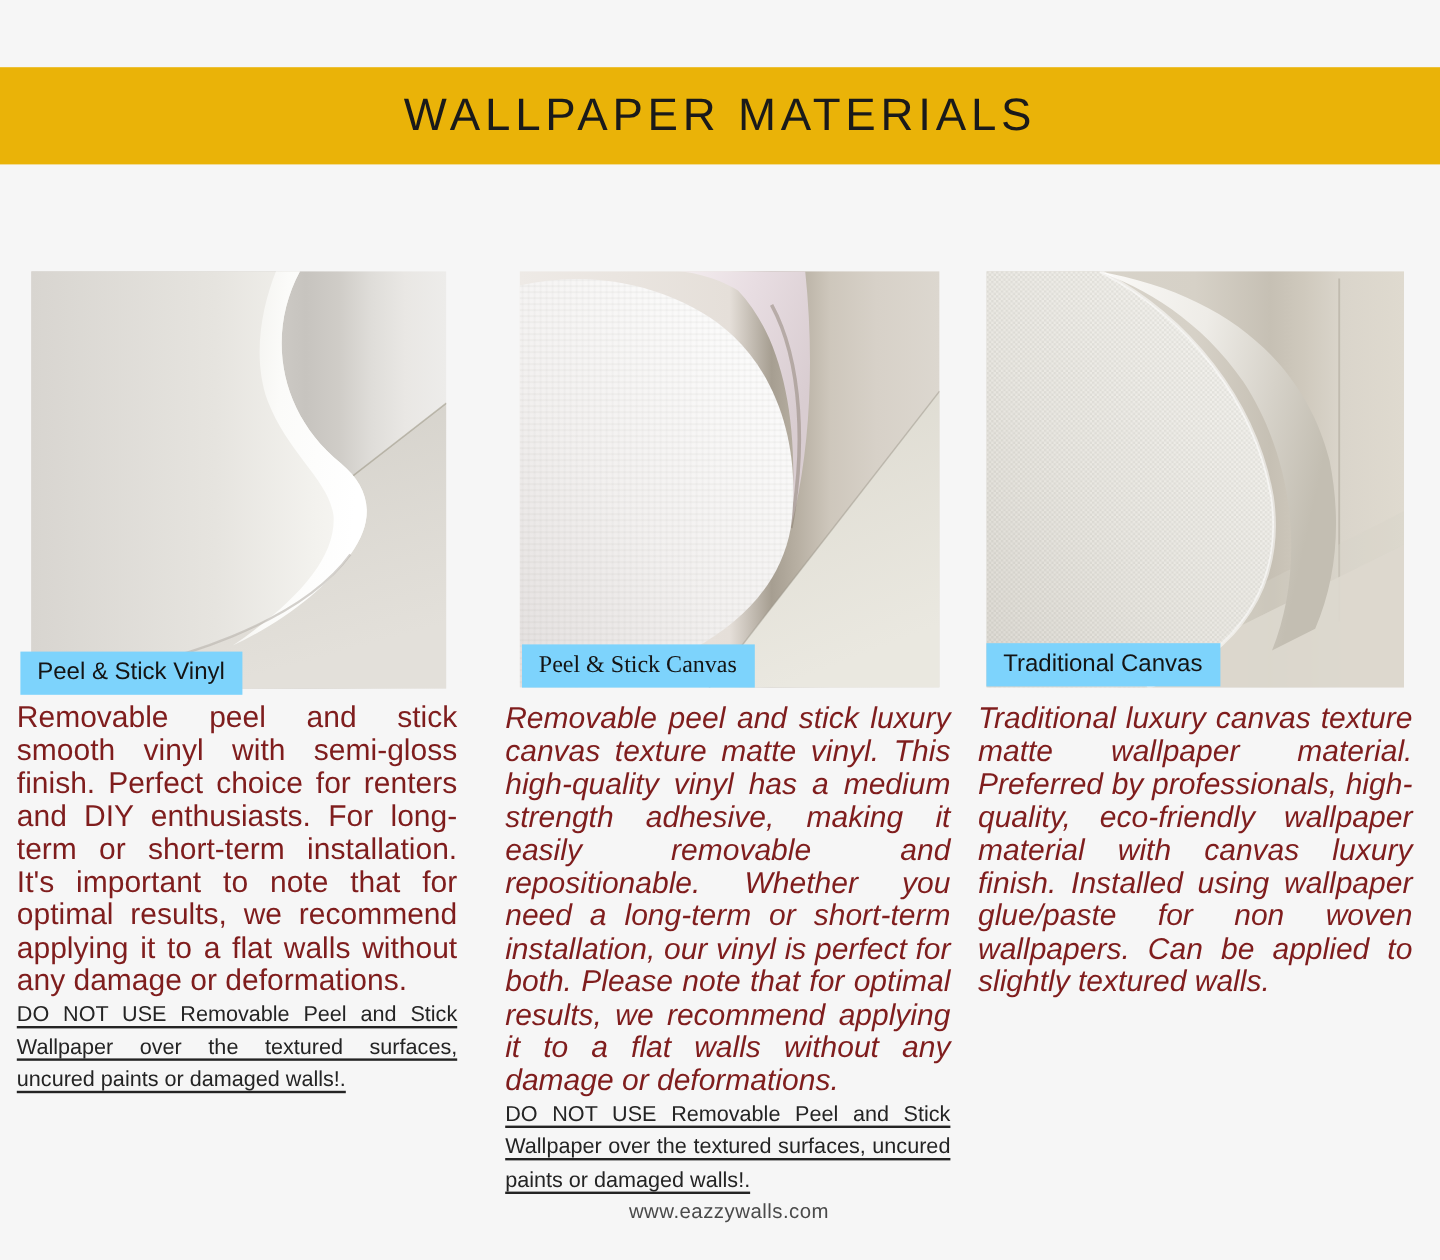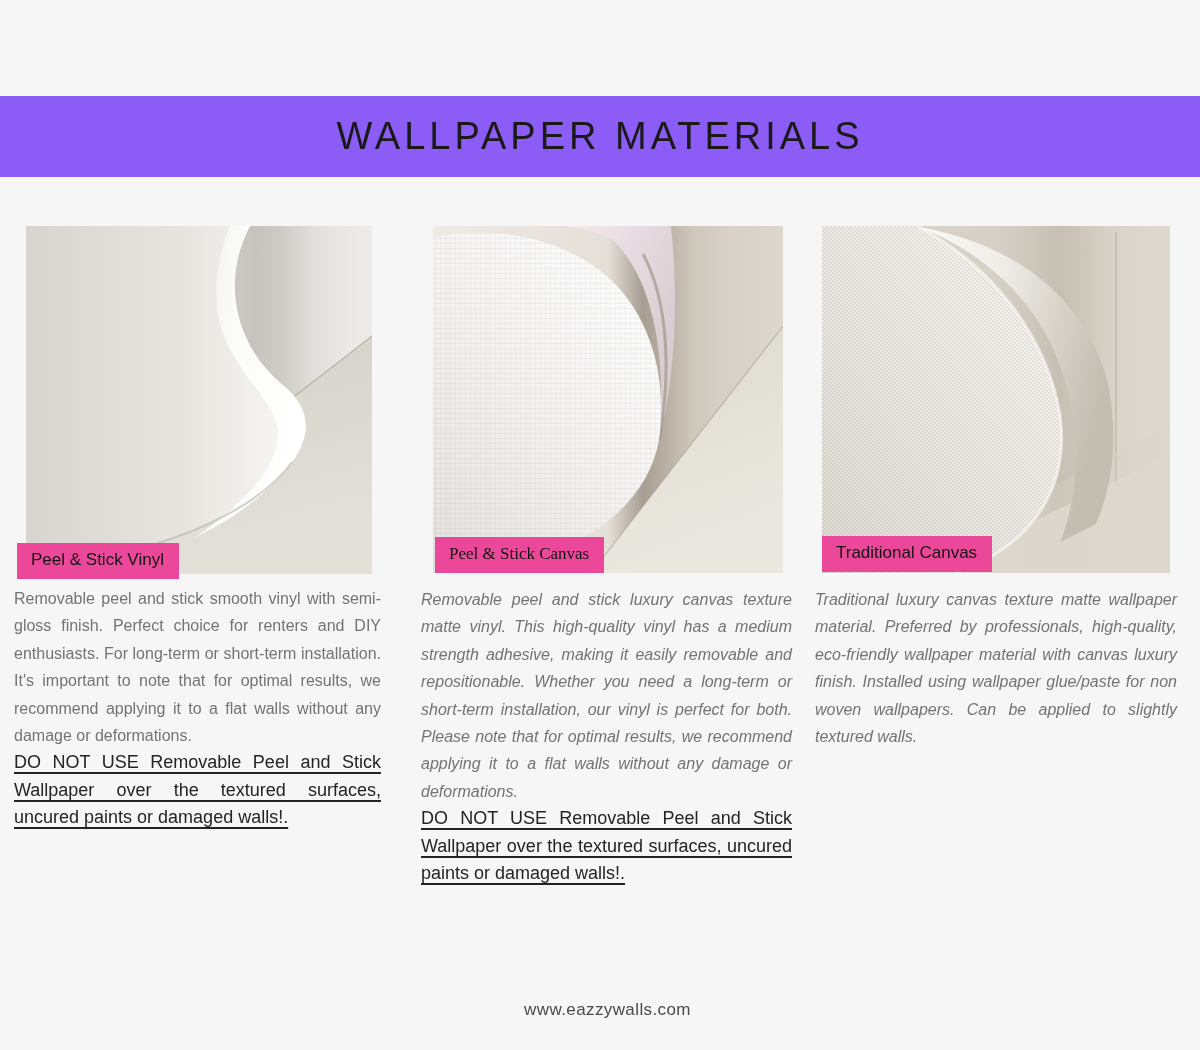--- a/index.html
+++ b/index.html
@@ -7,22 +7,21 @@
     position:relative;
     width:1200px;height:1050px;
     background:#f6f6f6;
     overflow:hidden;
     font-family:"Liberation Sans", sans-serif;
     color:#222;
   }
   .header-band{
     position:absolute;left:0;top:56px;
     width:1200px;height:81px;
-    background:#8b5cf6;
-    margin-top:40px;
+    background:#eab308;
   }
   .page-title{
     width:100%;height:81px;line-height:81px;
     text-align:center;
     font-family:"Liberation Sans", sans-serif;
     font-weight:400;
     font-size:38px;
     letter-spacing:4px;
     color:#1a1a1a;
     white-space:nowrap;
@@ -31,37 +30,37 @@
   .col-1{left:14px;width:367px;}
   .col-2{left:421px;width:371px;}
   .col-3{left:815px;width:362px;}
   .img-wrap{position:relative;}
   .img-wrap svg{display:block;}
   .col-1 .img-wrap svg{margin-left:12px;}
   .col-2 .img-wrap svg{margin-left:12px;}
   .col-3 .img-wrap svg{margin-left:7px;}
   .material-label{
     position:absolute;
-    background:#ec4899;
+    background:#7dd3fc;
     color:#141414;
-    font-size:17px;
+    font-size:20px;
     line-height:28px;
     padding:3px 15px 5px 14px;
     white-space:nowrap;
     text-align:center;
   }
   .col-1 .material-label{left:3px;bottom:-5px;}
   .col-2 .material-label{left:14px;bottom:0;font-family:Liberation Serif, serif;}
   .col-3 .material-label{left:7px;bottom:1px;}
   .body-text{
     margin:11px 0 0 0;
-    font-size:16px;
+    font-size:25px;
     line-height:27.4px;
     text-align:justify;
-    color:#737373;
+    color:#7f1d1d;
   }
   .col-2 .body-text,.col-3 .body-text{margin-top:13px;font-style:italic;}
   .warning-text{
     margin:0;
     font-size:18px;
     line-height:27.4px;
     text-align:justify;
     color:#242424;
     text-decoration:underline;
     text-decoration-thickness:1.6px;

